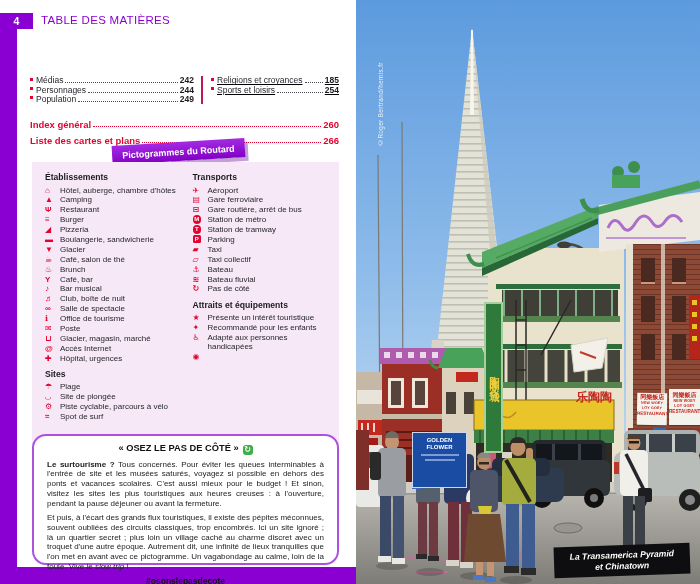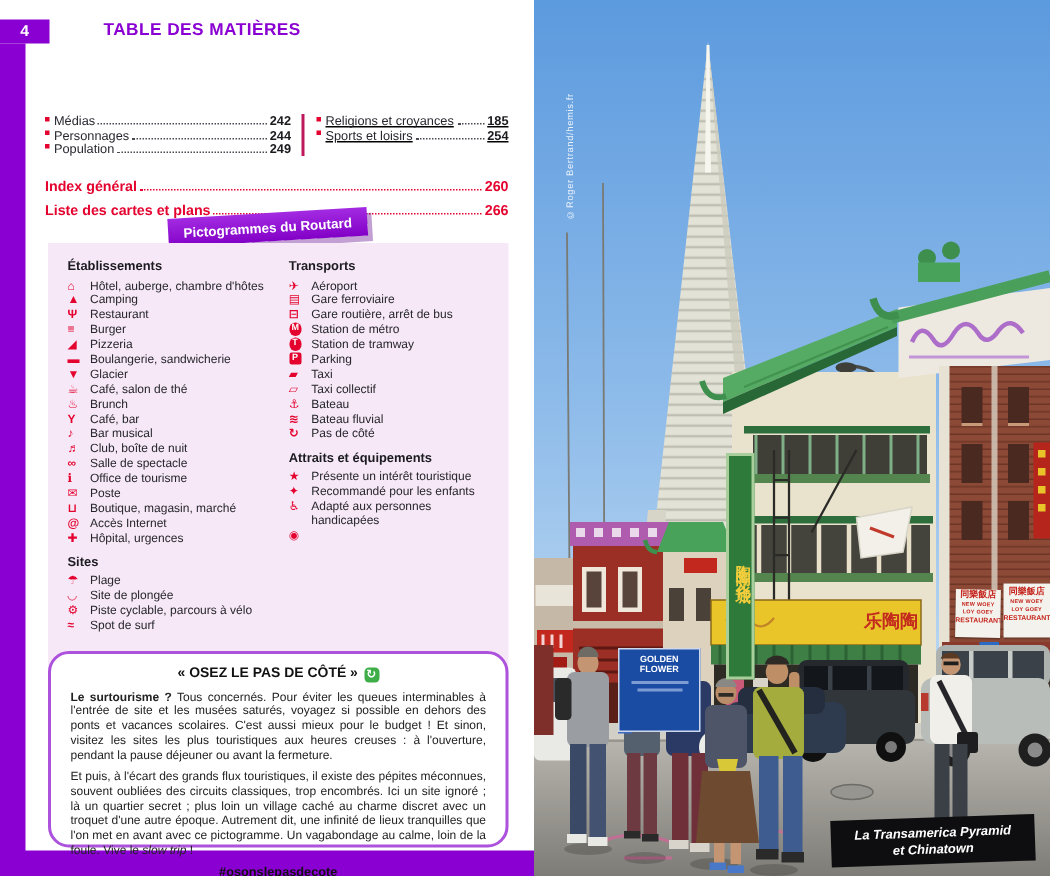--- a/index.html
+++ b/index.html
@@ -3,21 +3,21 @@
 <meta charset="utf-8">
 <style>
   html,body{margin:0;padding:0;background:#e8e8e8;}
   #page{position:relative;width:700px;height:584px;background:#ffffff;overflow:hidden;
         font-family:"Liberation Sans","DejaVu Sans",sans-serif;}
   
   .frame-left{position:absolute;left:0;top:29px;width:17px;height:555px;background:#8A00D2;}
   .frame-bottom{position:absolute;left:0;top:567px;width:356px;height:17px;background:#8A00D2;}
   .page-tab{position:absolute;left:0;top:13px;width:33px;height:16px;background:#8A00D2;
             color:#fff;font-size:10.5px;font-weight:bold;display:flex;align-items:center;justify-content:center;}
-  .page-title{position:absolute;left:41px;top:14px;color:#8A00D2;font-size:11.5px;font-weight:bold;letter-spacing:.3px;margin-left:28px;}
+  .page-title{position:absolute;left:41px;top:14px;color:#8A00D2;font-size:11.5px;font-weight:normal;letter-spacing:.3px;}
   
   .toc{position:absolute;left:30px;top:43px;width:309px;}
   .toc-cols{display:flex;margin-top:33px;}
   .toc-col1{width:164px;padding-right:7px;}
   .toc-col2{flex:1;border-left:2px solid #be185d;padding-left:8px;text-decoration:underline;}
   .toc-entry{display:flex;align-items:flex-end;height:9.4px;font-size:8.5px;color:#26262e;}
   .bullet{width:3px;height:3px;background:#E4032E;margin:0 3px 3px 0;align-self:center;flex:none;}
   .toc-label{line-height:9px;white-space:nowrap;}
   .leader{flex:1;border-bottom:1.6px dotted #4a4a52;margin:0 2px 2px 2px;min-width:6px;}
   .toc-page{font-weight:bold;line-height:9px;color:#1a1a1e;}
@@ -56,21 +56,21 @@
   
   .photo{position:absolute;left:356px;top:0;width:344px;height:584px;overflow:hidden;}
   .photo svg{display:block;}
   .credit{position:absolute;left:21px;top:36px;height:110px;width:12px;
           writing-mode:vertical-rl;transform:rotate(180deg);font-size:6.3px;color:#EAF2FA;
           letter-spacing:.4px;white-space:nowrap;}
   .vsign{position:absolute;left:128px;top:302px;width:19px;height:151px;background:#2E7A3B;
          border:2px solid #A7CE9B;box-sizing:border-box;color:#F2CE3C;font-weight:bold;
          writing-mode:vertical-rl;text-orientation:upright;font-size:10px;letter-spacing:4px;
          text-align:center;overflow:hidden;}
-  .awning-text{position:absolute;left:120px;top:401px;width:136px;height:26px;display:flex;
+  .awning-text{position:absolute;left:120px;top:384px;width:136px;height:26px;display:flex;
          align-items:center;justify-content:flex-end;padding-right:6px;color:#C42A1E;
          font-weight:bold;font-size:12px;overflow:hidden;}
   .rest-sign{position:absolute;background:#F4F2EC;color:#C4231C;text-align:center;overflow:hidden;
          font-weight:bold;box-shadow:0 1px 1px rgba(0,0,0,.3);}
   .rest-sign .cn{font-size:6px;line-height:8px;}
   .rest-sign .l1{font-size:3.6px;line-height:5px;letter-spacing:.2px;}
   .rest-sign .l2{font-size:4.6px;line-height:6px;}
   .rs1{left:281px;top:393px;width:30px;height:32px;transform:rotate(1deg);}
   .rs2{left:313px;top:389px;width:31px;height:36px;padding-top:2px;box-sizing:border-box;}
   .flower-sign{left:56px;top:432px;width:55px;height:56px;position:absolute;background:#1B4CA4;
@@ -231,21 +231,21 @@
             <span class="pic-label" data-name="pictogram-label">Office de tourisme</span>
           </div>
 
           <div class="pic-row" data-name="pictogram-row">
             <span class="pic-icon" data-name="post-office-icon">✉</span>
             <span class="pic-label" data-name="pictogram-label">Poste</span>
           </div>
 
           <div class="pic-row" data-name="pictogram-row">
             <span class="pic-icon" data-name="shop-icon">⊔</span>
-            <span class="pic-label" data-name="pictogram-label">Boutique, magasin, marché</span>
+            <span class="pic-label" data-name="pictogram-label">Glacier, magasin, marché</span>
           </div>
 
           <div class="pic-row" data-name="pictogram-row">
             <span class="pic-icon" data-name="internet-icon">@</span>
             <span class="pic-label" data-name="pictogram-label">Accès Internet</span>
           </div>
 
           <div class="pic-row" data-name="pictogram-row">
             <span class="pic-icon" data-name="hospital-icon">✚</span>
             <span class="pic-label" data-name="pictogram-label">Hôpital, urgences</span>

